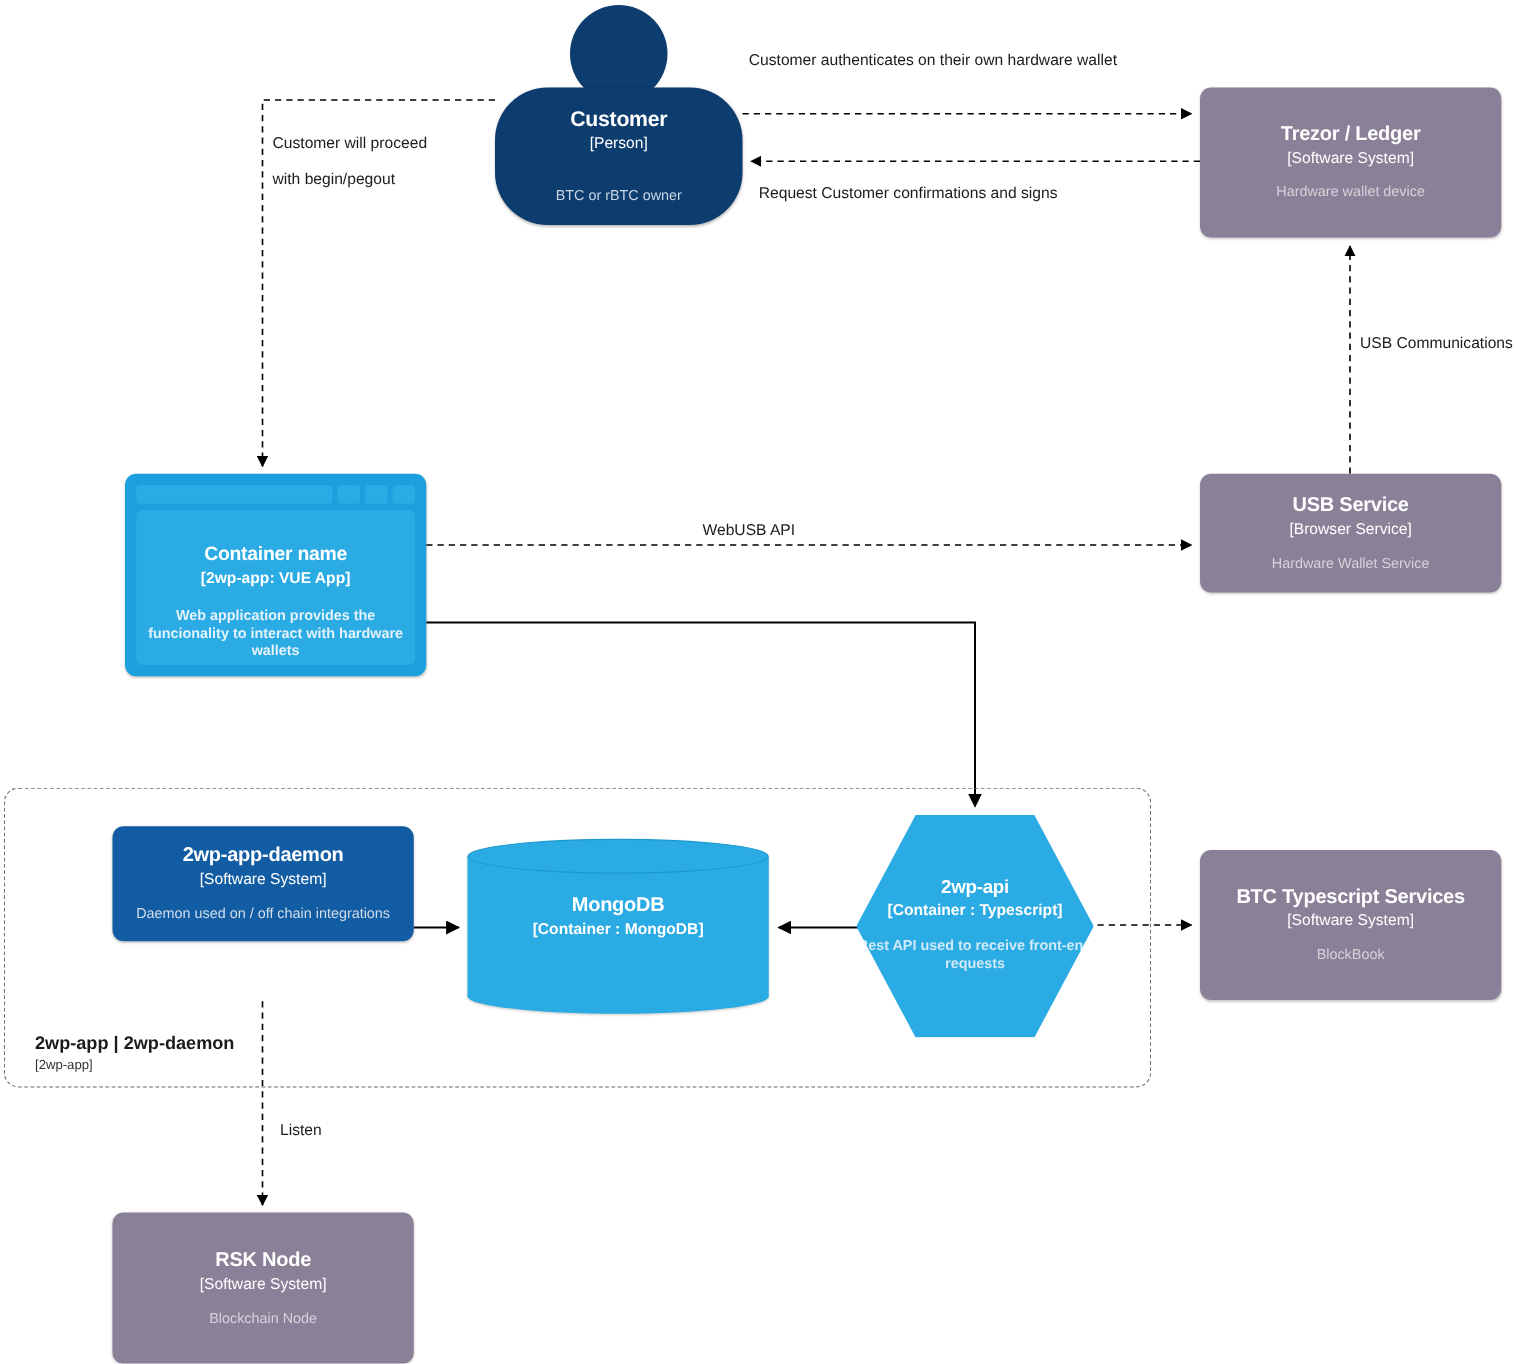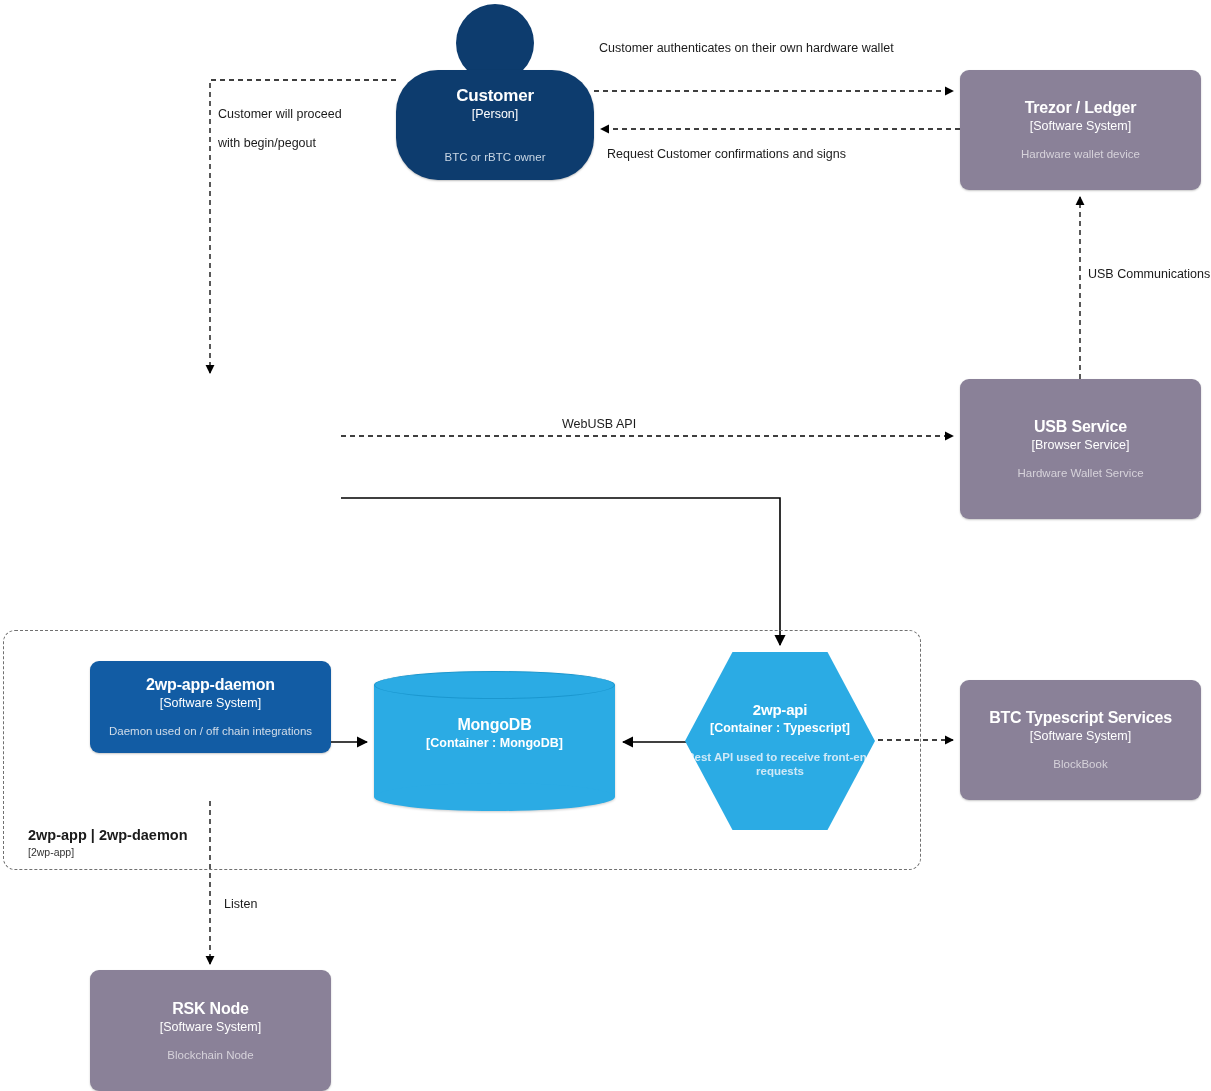--- a/index.html
+++ b/index.html
@@ -65,21 +65,21 @@
   #person-customer .n-title { font-size: 17px; }
   #person-customer .n-desc { color: #c8d6e4; margin-top: 28px; }
 
   
   .sys {
     background: #8a8198;
     border-radius: 9px;
     box-shadow: 0 1px 2px rgba(0,0,0,0.22);
   }
   #sys-trezor { left: 960px; top: 70px; width: 241px; height: 120px; text-align: center; }
-  #sys-usbservice { left: 960px; top: 379px; width: 241px; height: 140px; }
+  #sys-usbservice { left: 960px; top: 379px; width: 241px; height: 95px; }
   #sys-btcblockchain { left: 960px; top: 680px; width: 241px; height: 120px; }
   #sys-rsknode { left: 90px; top: 970px; width: 241px; height: 121px; }
 
   
   .sysblue {
     background: #125ca4;
     border-radius: 9px;
     box-shadow: 0 1px 2px rgba(0,0,0,0.22);
   }
   #sys-daemon { left: 90px; top: 661px; width: 241px; height: 92px; }
@@ -297,20 +297,33 @@
     <div class="n-tech">[Software System]</div>
     <div class="n-desc">BlockBook</div>
   </div>
 
   <div id="sys-rsknode" class="node sys">
     <div class="n-title">RSK Node</div>
     <div class="n-tech">[Software System]</div>
     <div class="n-desc">Blockchain Node</div>
   </div>
 
+  <div id="container-webapp" class="node">
+    <div id="browser-chrome">
+      <div id="browser-urlbar"></div>
+      <div class="browser-dot"></div>
+      <div class="browser-dot"></div>
+      <div class="browser-dot"></div>
+    </div>
+    <div id="browser-body">
+      <div class="n-title">Container name</div>
+      <div class="n-tech">[2wp-app: VUE App]</div>
+      <div class="n-desc">Web application provides the funcionality to interact with hardware wallets</div>
+    </div>
+  </div>
 
   <div id="sys-daemon" class="node sysblue blue">
     <div class="n-title">2wp-app-daemon</div>
     <div class="n-tech">[Software System]</div>
     <div class="n-desc">Daemon used on / off chain integrations</div>
   </div>
 
   <div id="db-mongodb" class="node">
     <div id="db-bottom"></div>
     <div id="db-top"></div>

